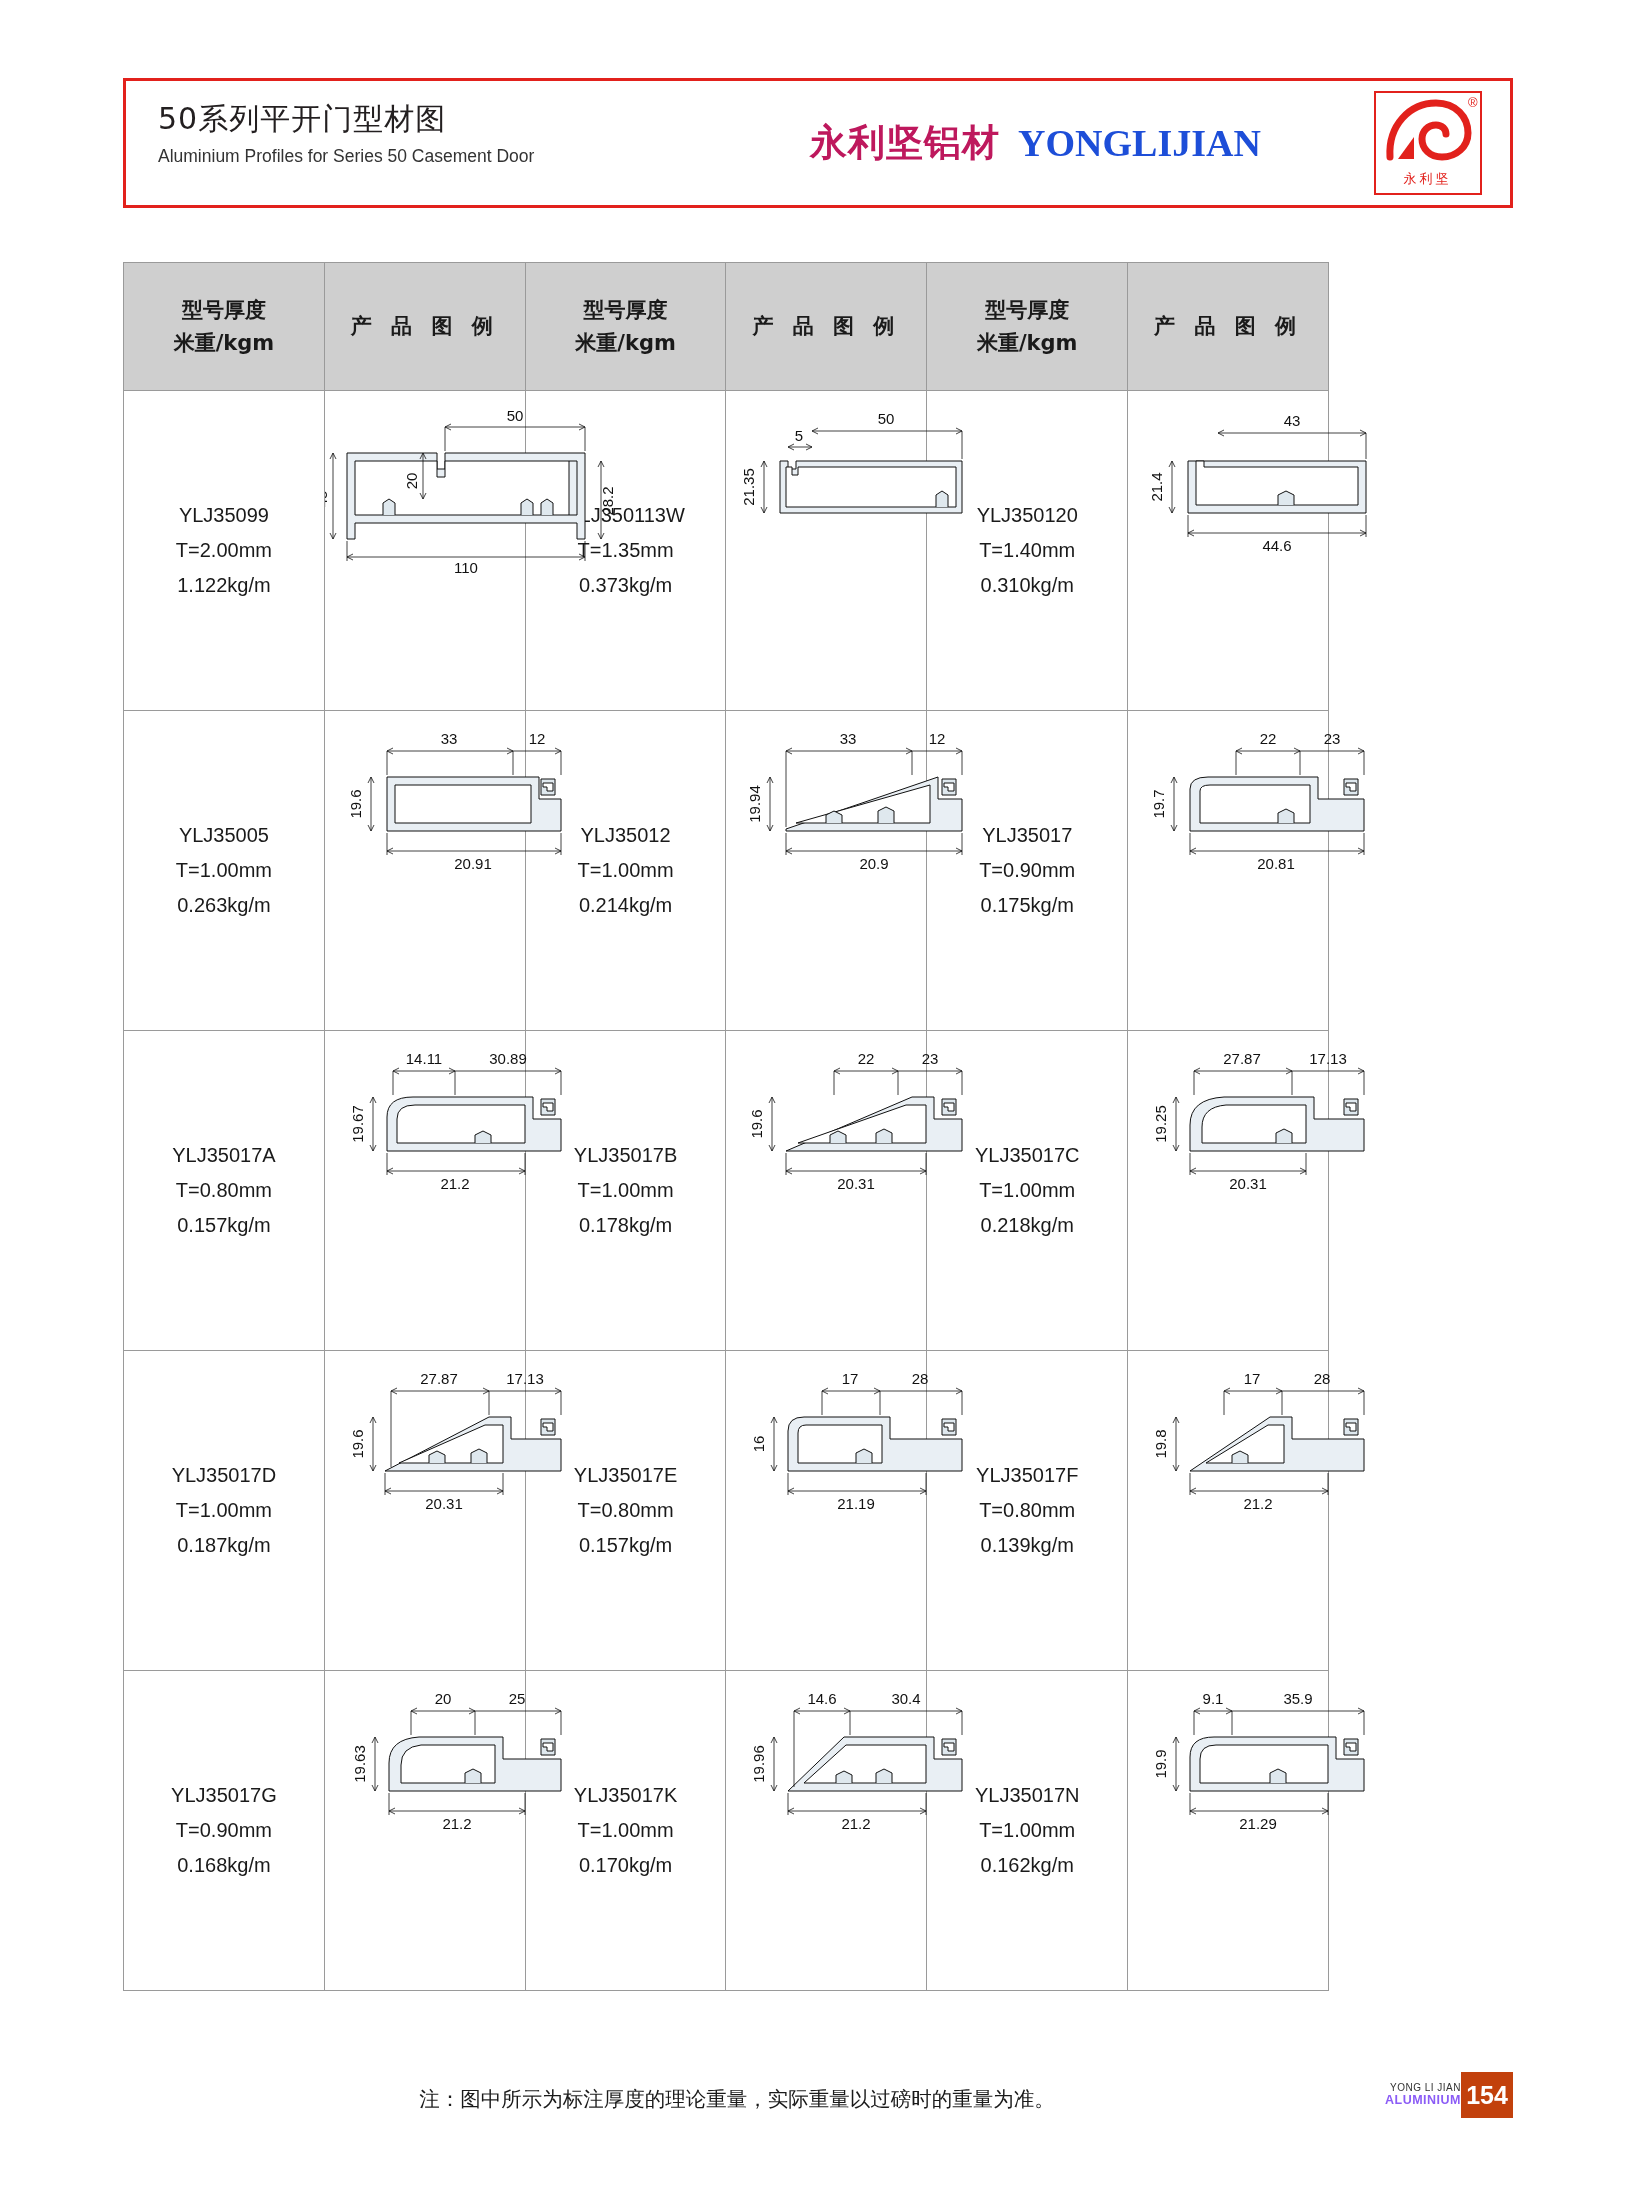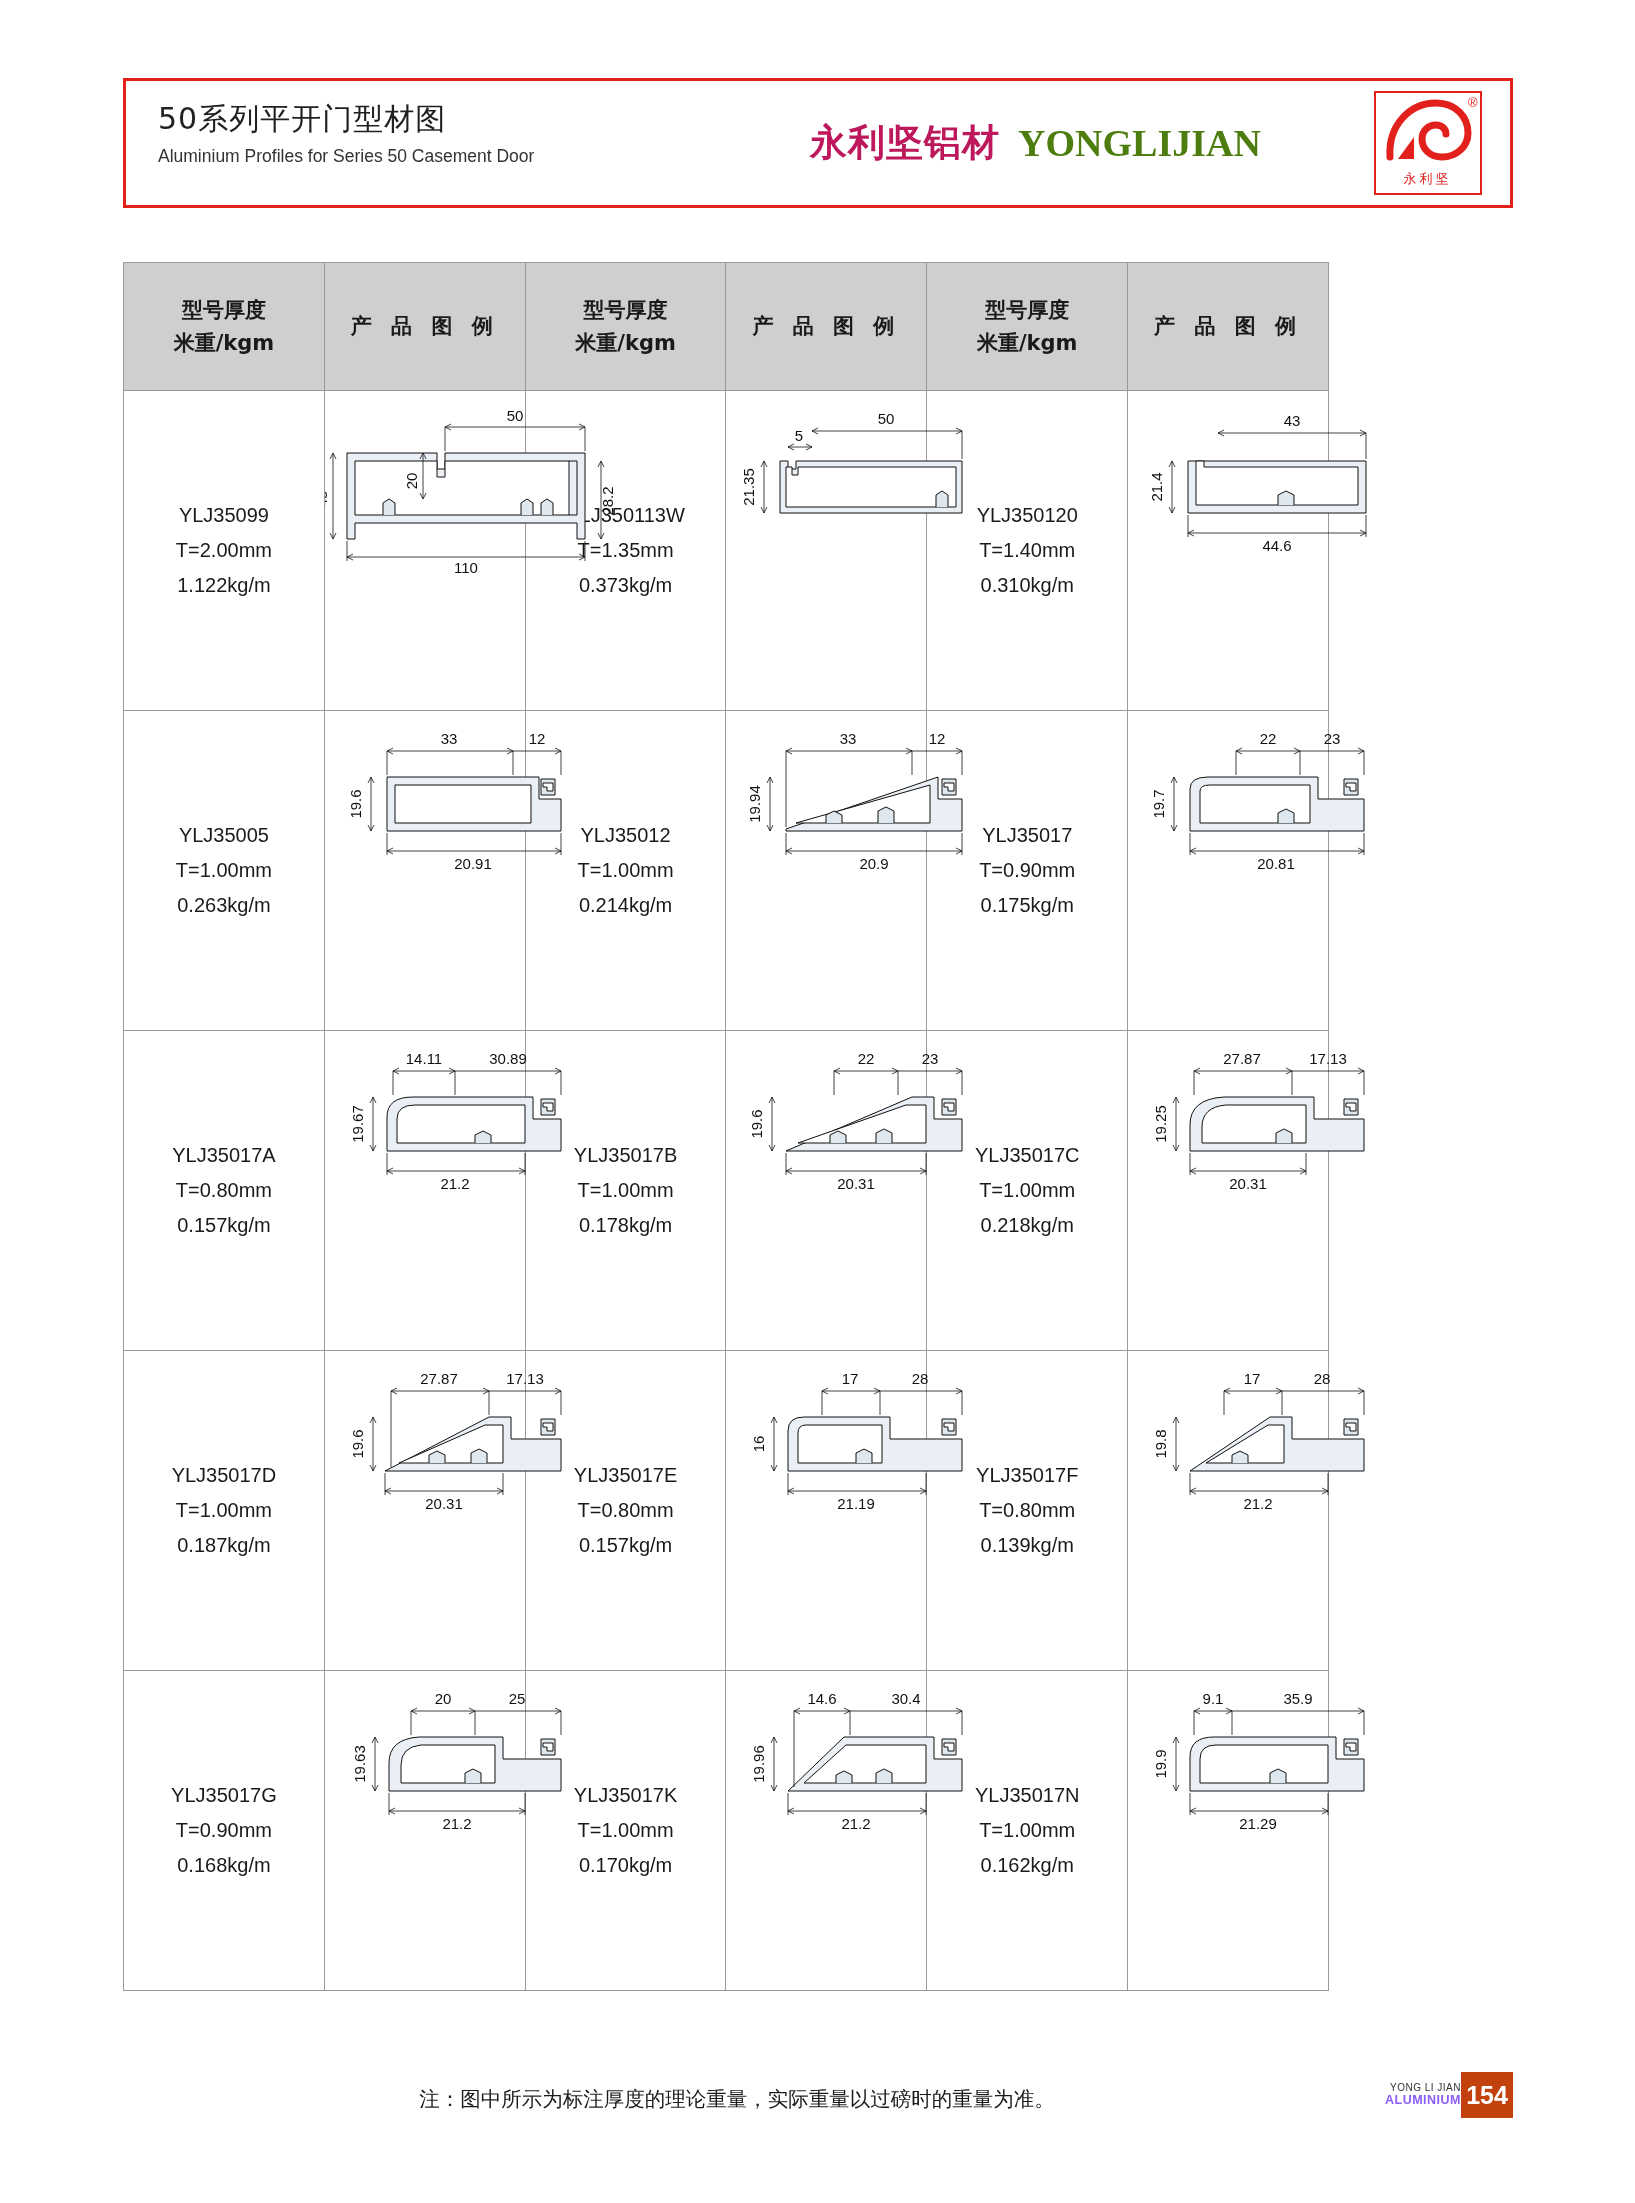--- a/index.html
+++ b/index.html
@@ -57,21 +57,21 @@
   .brand-cn {
     font-size: 37px;
     font-weight: bold;
     color: #be185d;
     font-family: "DejaVu Sans", "Liberation Sans", sans-serif;
     letter-spacing: 1px;
   }
   .brand-en {
     font-size: 38px;
     font-weight: bold;
-    color: #4d7c0f;
+    color: #1d4ed8;
     font-family: "Liberation Serif", serif;
     letter-spacing: 0px;
     margin-left: 18px;
   }
   .header-right {
     flex: 0 0 auto;
     width: 165px;
     display: flex;
     align-items: center;
     justify-content: center;

